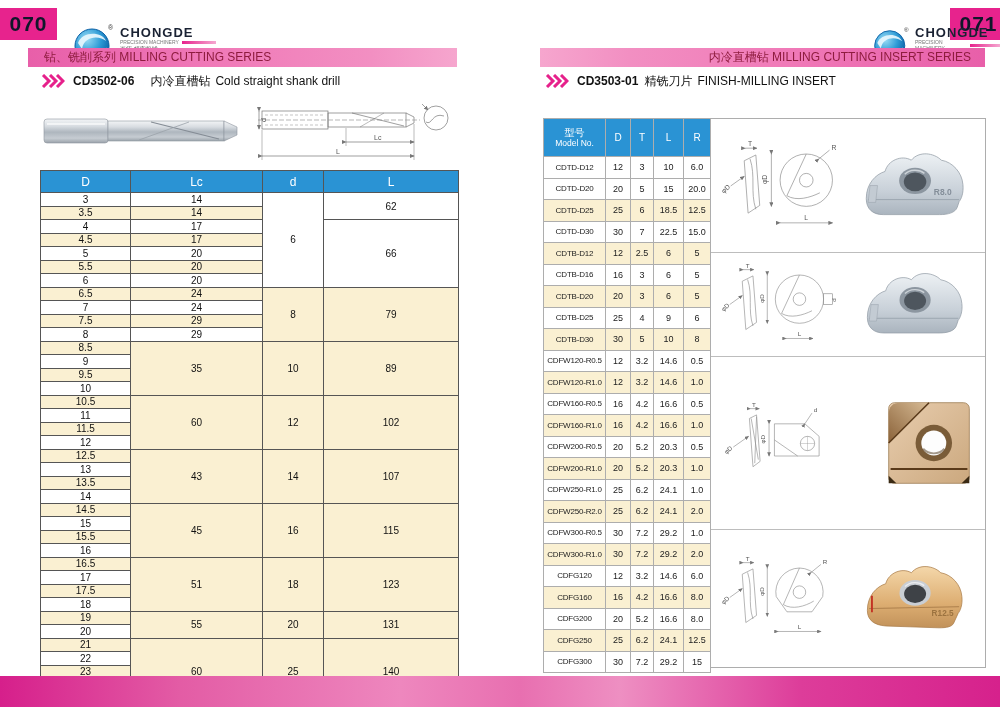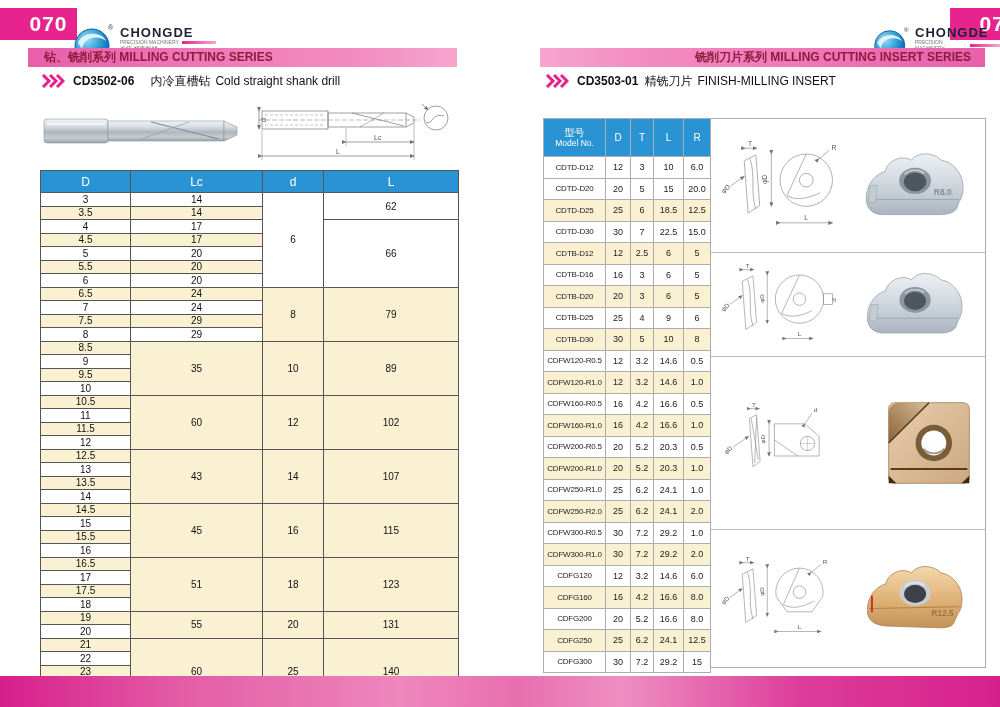--- a/index.html
+++ b/index.html
@@ -1,32 +1,32 @@
 <!DOCTYPE html>
 <html><head>
 <meta charset="utf-8">
 <style>
   html,body{margin:0;padding:0;background:#e9e9e9;}
   .sheet{position:relative;width:1000px;height:707px;background:#ffffff;overflow:hidden;
          font-family:"Liberation Sans","DejaVu Sans",sans-serif;}
   
-  .pagenum{position:absolute;top:8px;width:57px;height:32px;background:#E7238D;color:#ffffff;
-           font-size:21px;font-weight:bold;text-align:center;line-height:32px;letter-spacing:1px;padding-left:20px;}
+  .pagenum{position:absolute;top:8px;width:57px;height:32px;background:#E7238D;color:#0f172a;
+           font-size:21px;font-weight:bold;text-align:center;line-height:32px;letter-spacing:1px;}
   .pagenum.pn-left{left:0;}
   .pagenum.pn-right{left:910px;margin-left:40px;}
   .logo{position:absolute;top:3px;display:flex;align-items:flex-start;margin-top:18px;}
   .logo.lg-left{left:72px;}
   .logo.lg-right{left:872px;}
   .logo-text{margin-left:4px;padding-top:6px;}
   .logo-name{font-size:13px;font-weight:bold;color:#1A2233;letter-spacing:1px;line-height:12px;}
   .logo-sub{font-size:5px;color:#777;display:flex;align-items:center;line-height:6px;}
   .logo-line{display:inline-block;width:34px;height:3px;margin-left:3px;
              background:linear-gradient(90deg,#E7238D,#F5A8D0);}
   .logo-cn{font-size:6px;color:#444;line-height:8px;}
-  .banner{position:absolute;top:48px;height:19px;line-height:19px;font-size:12px;font-weight:bold;color:#8E1C3E;}
+  .banner{position:absolute;top:48px;height:19px;line-height:19px;font-size:12px;font-weight:normal;color:#8E1C3E;}
   .banner.bn-left{left:28px;width:429px;padding-left:16px;box-sizing:border-box;
       background:linear-gradient(90deg,#E85FA9,#F07AB8 45%,#F28FC2 80%,#F6A6CE);}
   .banner.bn-right{left:540px;width:445px;text-align:right;padding-right:14px;box-sizing:border-box;
       background:linear-gradient(270deg,#E85FA9,#F07AB8 45%,#F28FC2 80%,#F6A6CE);}
   .sec-title{position:absolute;top:73px;height:16px;display:flex;align-items:center;font-size:12px;color:#111;}
   .sec-title.st-left{left:41px;}
   .sec-title.st-right{left:545px;}
   .sec-title .chev{margin-right:8px;display:block;}
   .sec-title .code{font-weight:bold;}
   .st-left .code{margin-right:16px;}
@@ -137,21 +137,21 @@
       <div class="logo-name">CHONGDE</div>
       <div class="logo-sub">
           <span>PRECISION MACHINERY</span>
           <span class="logo-line"></span>
         </div>
       <div class="logo-cn">崇德 精密机械</div>
     </div>
   </div>
 
   <div class="banner bn-left">钻、铣削系列 MILLING  CUTTING SERIES</div>
-  <div class="banner bn-right">铣削刀片系列 MILLING CUTTING INSERT SERIES</div>
+  <div class="banner bn-right">内冷直槽钻 MILLING CUTTING INSERT SERIES</div>
 
   <div class="sec-title st-left">
     <svg class="chev" width="24" height="14" viewBox="0 0 24 14">
       <polyline points="2,1 8,7 2,13" fill="none" stroke="#E6218B" stroke-width="3"></polyline>
       <polyline points="9,1 15,7 9,13" fill="none" stroke="#E6218B" stroke-width="3"></polyline>
       <polyline points="16,1 22,7 16,13" fill="none" stroke="#E6218B" stroke-width="3"></polyline>
     </svg>
     <span class="code">CD3502-06</span>
     <span class="cn">内冷直槽钻</span>
     <span class="en">Cold straight shank drill</span>

